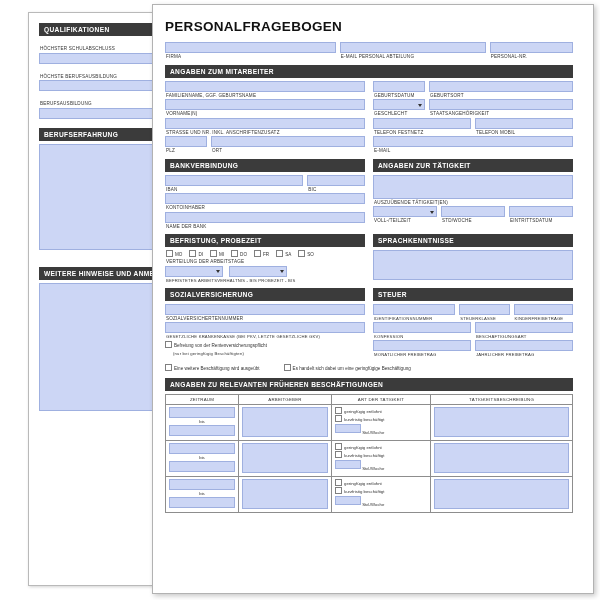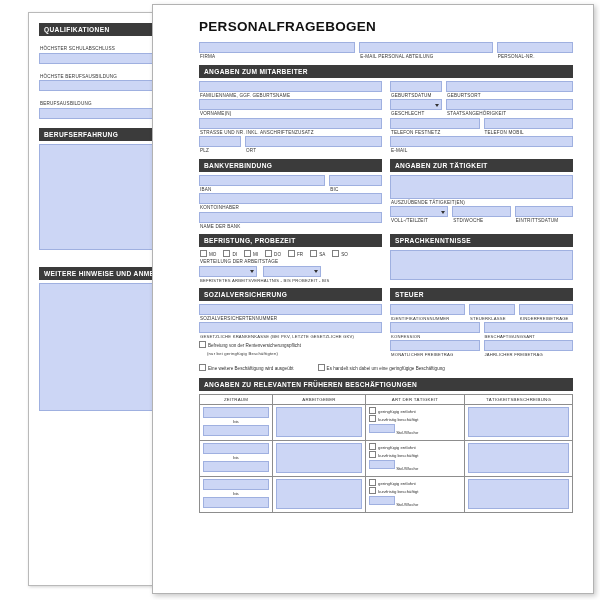--- a/index.html
+++ b/index.html
@@ -20,21 +20,21 @@
   }
   .back-inner{padding:10px 10px 0 10px;}
 
   
   .front-page{
     position:absolute;left:152px;top:4px;width:440px;height:588px;
     background:#fff;border:1px solid #b2b2b2;
     box-shadow:2px 2px 5px rgba(0,0,0,.22);
     overflow:hidden;
   }
-  .front-inner{padding:10px 20px 0 12px;margin-left:34px;}
+  .front-inner{padding:10px 20px 0 12px;}
 
   h1.doc-title{
     font-size:13.5px;font-weight:bold;letter-spacing:.3px;
     margin:4px 0 8px 0;color:#111;
   }
 
   
   .bar{
     background:#3b3b3b;color:#fff;font-size:6.6px;font-weight:bold;
     letter-spacing:.35px;padding:3px 5px;margin:0 0 3px 0;

